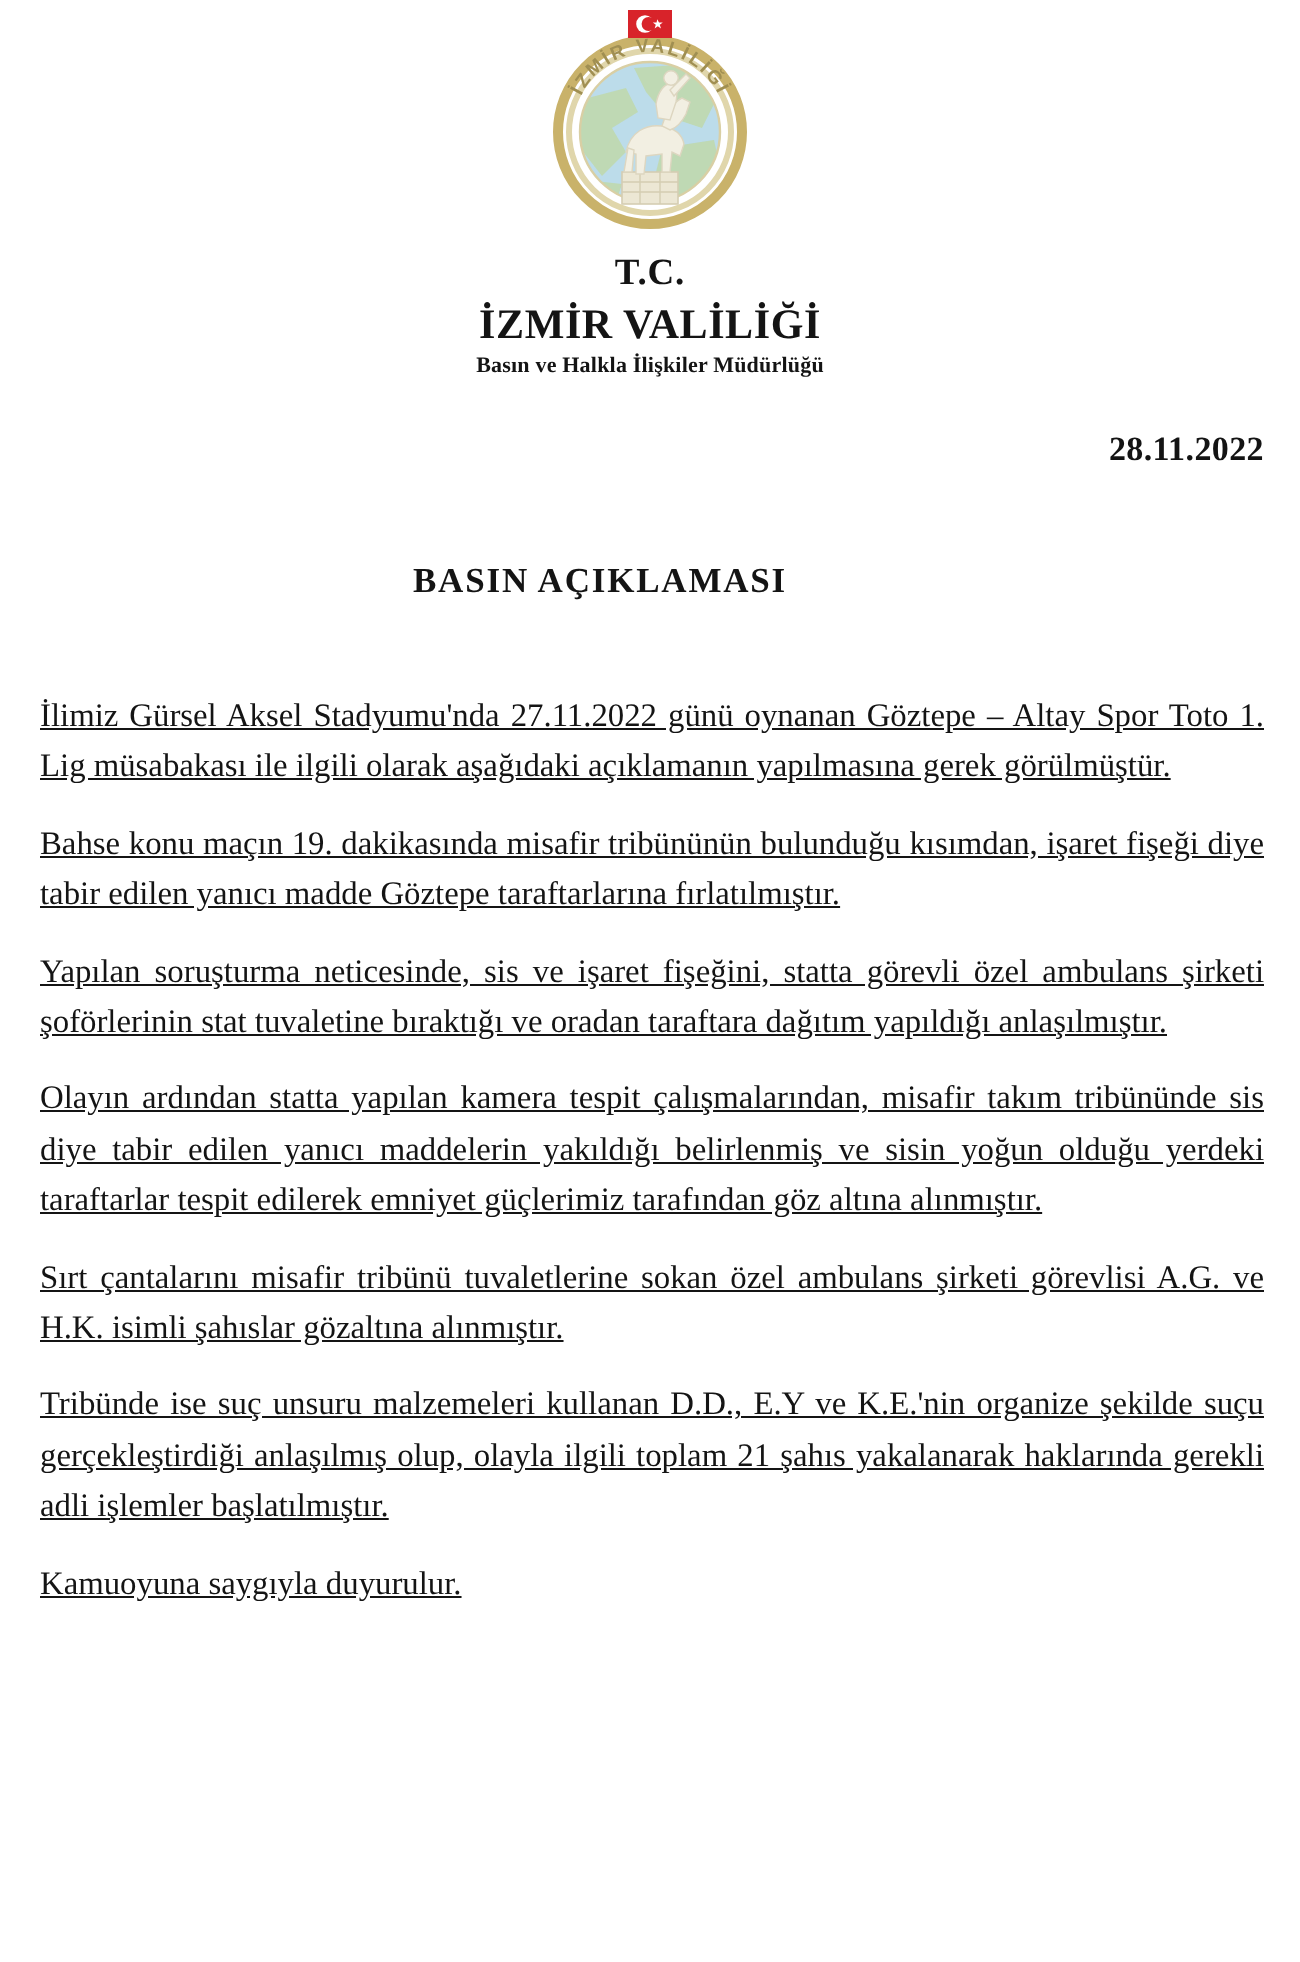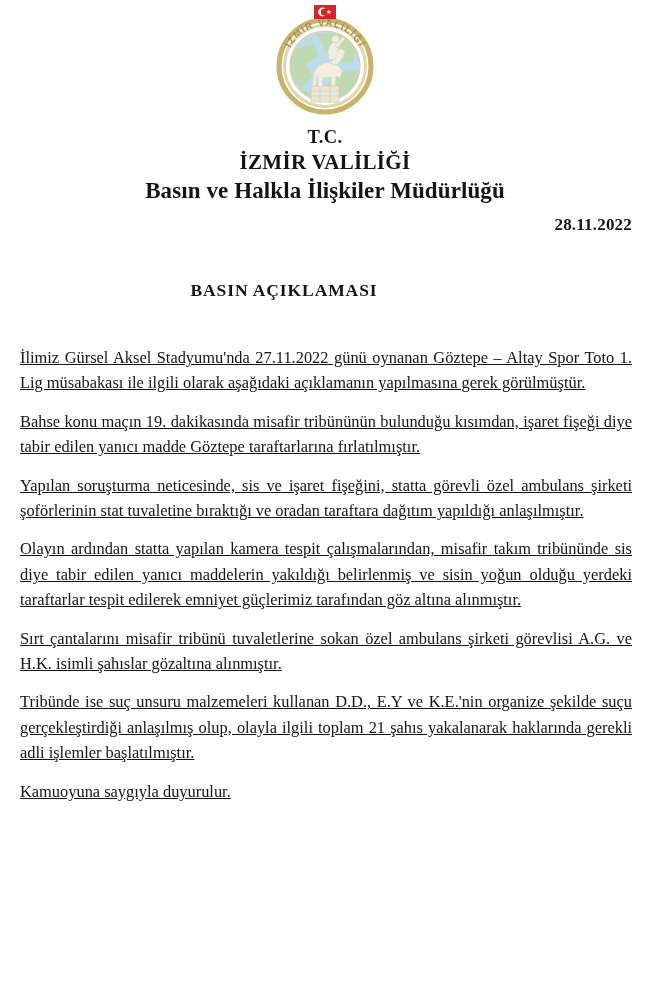--- a/index.html
+++ b/index.html
@@ -49,21 +49,21 @@
     font-weight: bold;
     letter-spacing: 0.4px;
   }
   .header-org {
     font-size: 21px;
     font-weight: bold;
     letter-spacing: 0.3px;
     margin-top: 1px;
   }
   .header-dept {
-    font-size: 23px;
+    font-size: 11px;
     font-weight: bold;
     letter-spacing: 0.1px;
     margin-top: 2px;
   }
 
   
   .date-line {
     position: absolute;
     top: 215px;
     left: 0;
@@ -73,21 +73,21 @@
     text-align: right;
     font-size: 17px;
     font-weight: bold;
     letter-spacing: 0.2px;
   }
 
   
   .doc-title {
     position: absolute;
     top: 280px;
-    left: 0;
+    left: 16px;
     width: 568px;
     text-align: center;
     font-size: 17.5px;
     font-weight: bold;
     letter-spacing: 0.9px;
   }
 
   
   .body-block {
     position: absolute;

